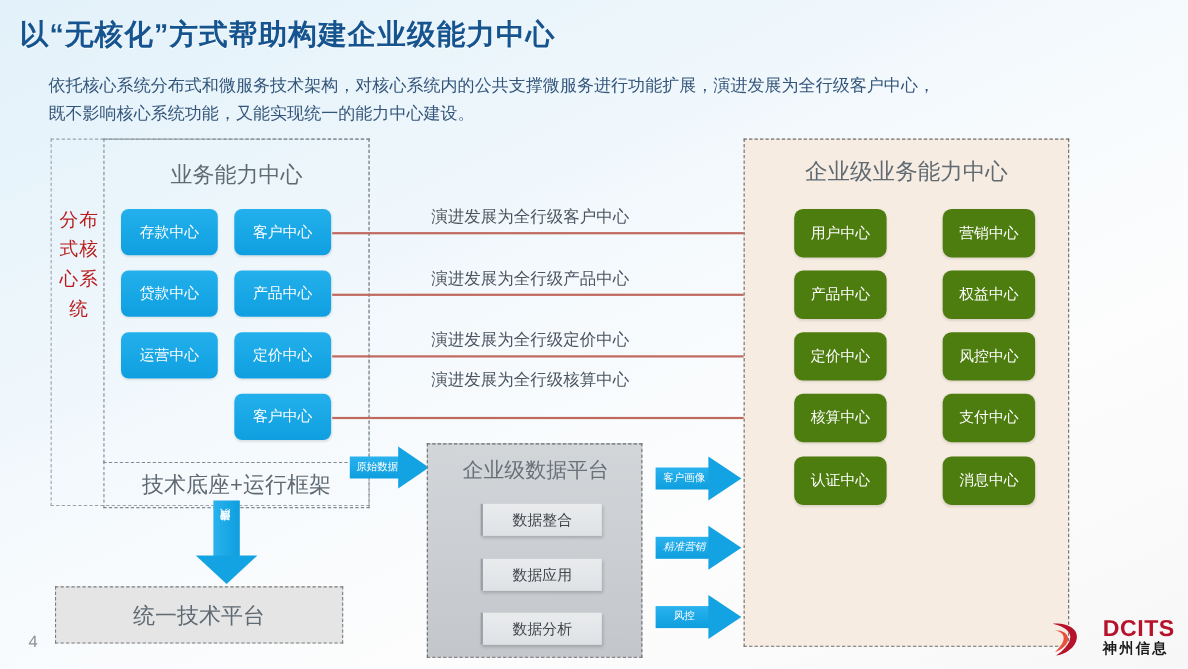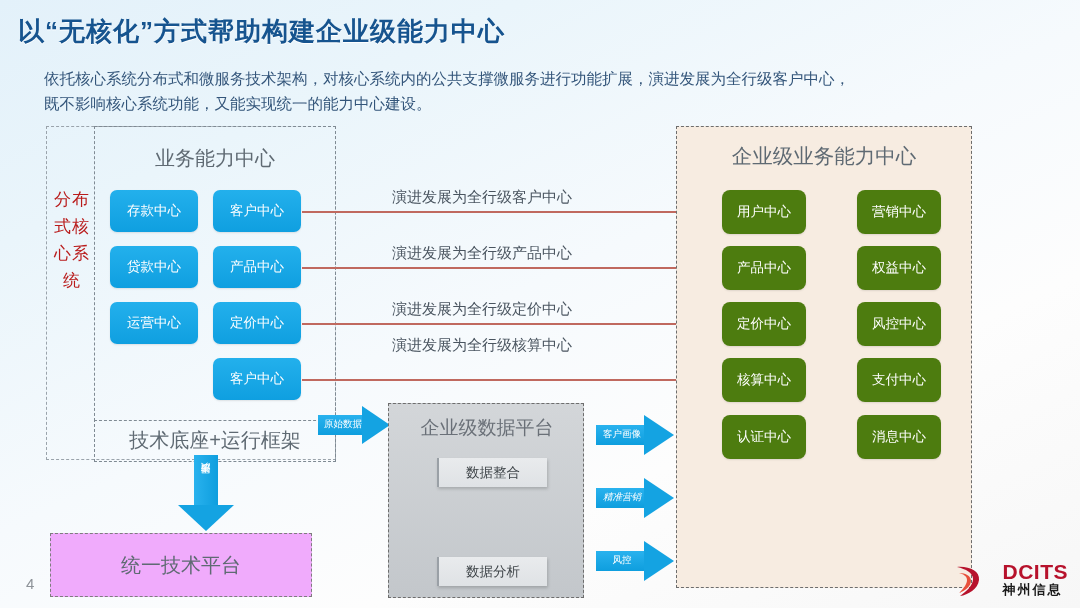--- a/index.html
+++ b/index.html
@@ -111,22 +111,22 @@
   }
   #sync-arrow .txt {
     position: absolute; left: -3px; top: 16px; width: 62px;
     font-size: 9.5px; color: #ffffff; text-align: center;
     transform: rotate(180deg); writing-mode: vertical-rl;
     display: flex; align-items: center; justify-content: center; height: 20px;
   }
 
   
   #unified-platform {
-    position: absolute; left: 50px; top: 533px; width: 262px; height: 64px;
-    background: #f0abfc; border: 1.3px dashed #7d7d7d;
+    position: absolute; left: 50px; top: 533px; width: 262px; height: 52px;
+    background: #e5e5e5; border: 1.3px dashed #7d7d7d;
     display: flex; align-items: center; justify-content: center;
     font-size: 20px; color: #5f6a73;
   }
 
   
   #data-platform {
     position: absolute; left: 388px; top: 403px; width: 196px; height: 195px;
     background: linear-gradient(180deg, #d3d6d9 0%, #c3c7cb 100%);
     border: 1.3px dashed #6d6d6d;
   }
@@ -267,20 +267,21 @@
   <div class="body"></div>
   <div class="head"></div>
   <div class="txt">同步演进</div>
 </div>
 
 <div id="unified-platform">统一技术平台</div>
 
 <div id="data-platform">
   <div id="data-platform-title">企业级数据平台</div>
   <div class="data-item" style="top:54px;">数据整合</div>
+  <div class="data-item" style="top:104px;">数据应用</div>
   <div class="data-item" style="top:153px;">数据分析</div>
 </div>
 
 <div class="outcome-arrow" style="left:596px; top:415px;padding-left:17px;">
   <div class="body"></div>
   <div class="head"></div>
   <div class="txt">客户画像</div>
 </div>
 <div class="outcome-arrow" style="left:596px; top:478px;font-style:italic;">
   <div class="body"></div>

